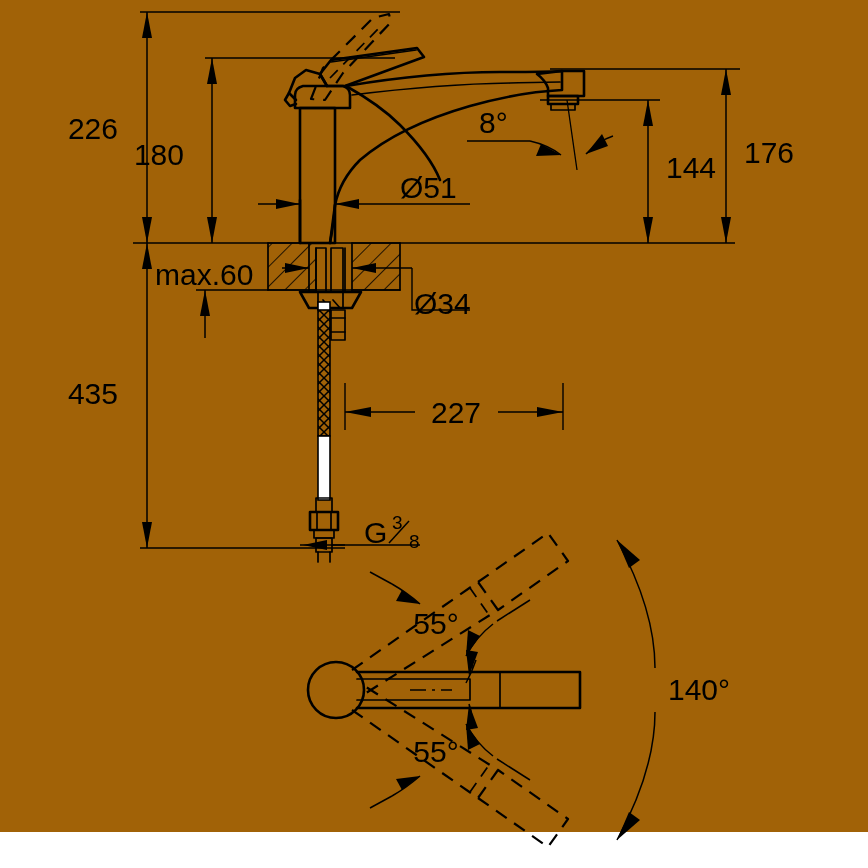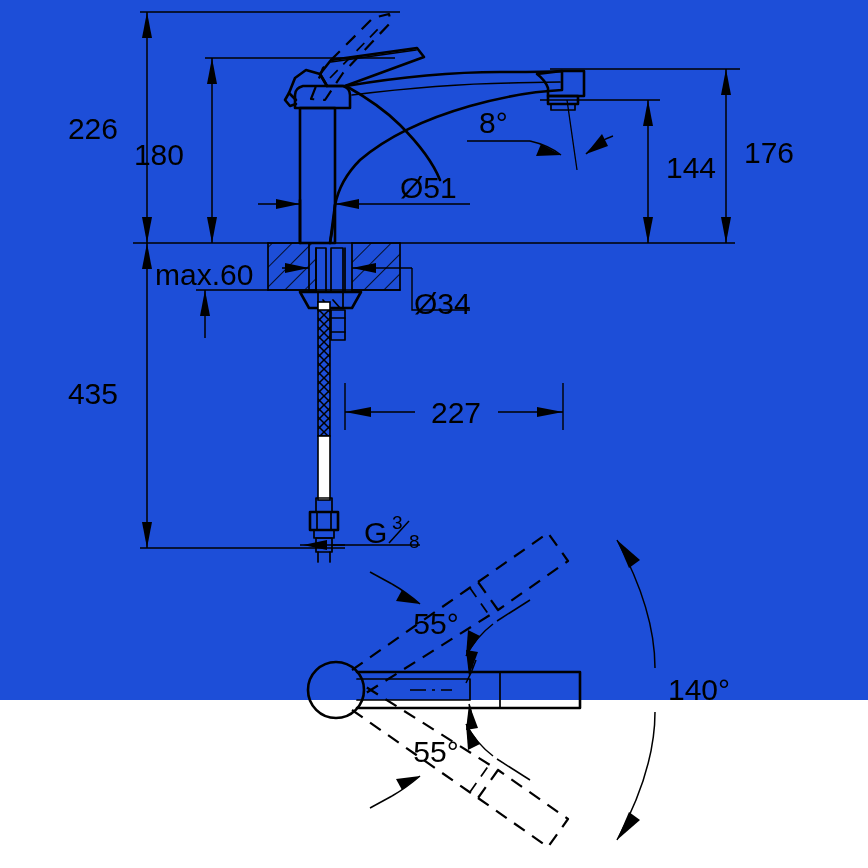--- a/index.html
+++ b/index.html
@@ -9,22 +9,22 @@
   }
   body {
     width: 868px;
     height: 868px;
     font-family: "Liberation Sans", sans-serif;
     overflow: hidden;
   }
   #drawing-root {
     position: relative;
     width: 868px;
-    height: 700px;
-    background: #1d4ed8;
+    height: 832px;
+    background: #a16207;
   }
   svg#tech-drawing {
     display: block;
     width: 868px;
     height: 868px;
   }
   .dim-text {
     font-family: "Liberation Sans", sans-serif;
     font-size: 30px;
     fill: #000000;

